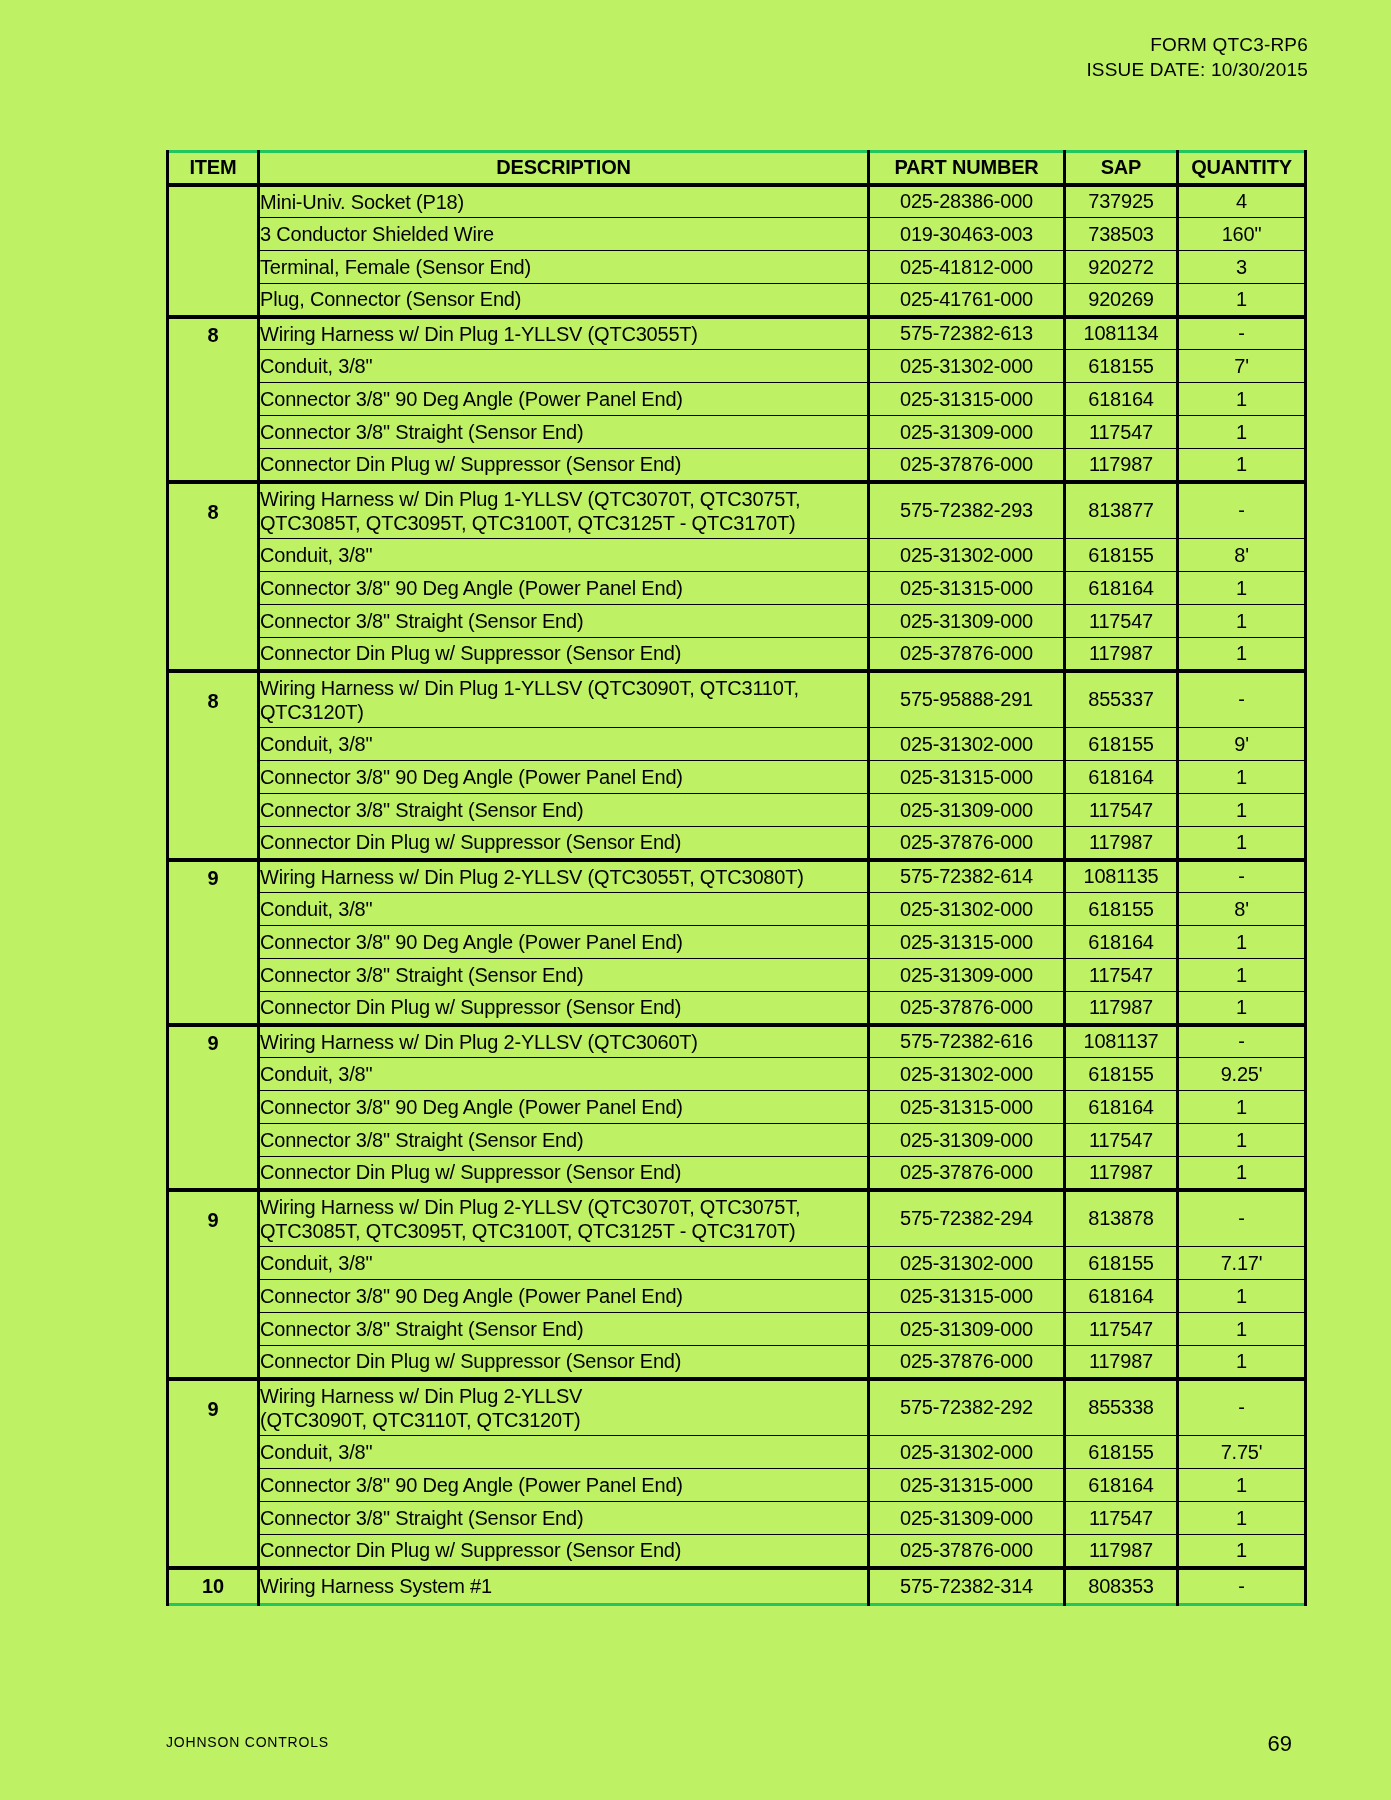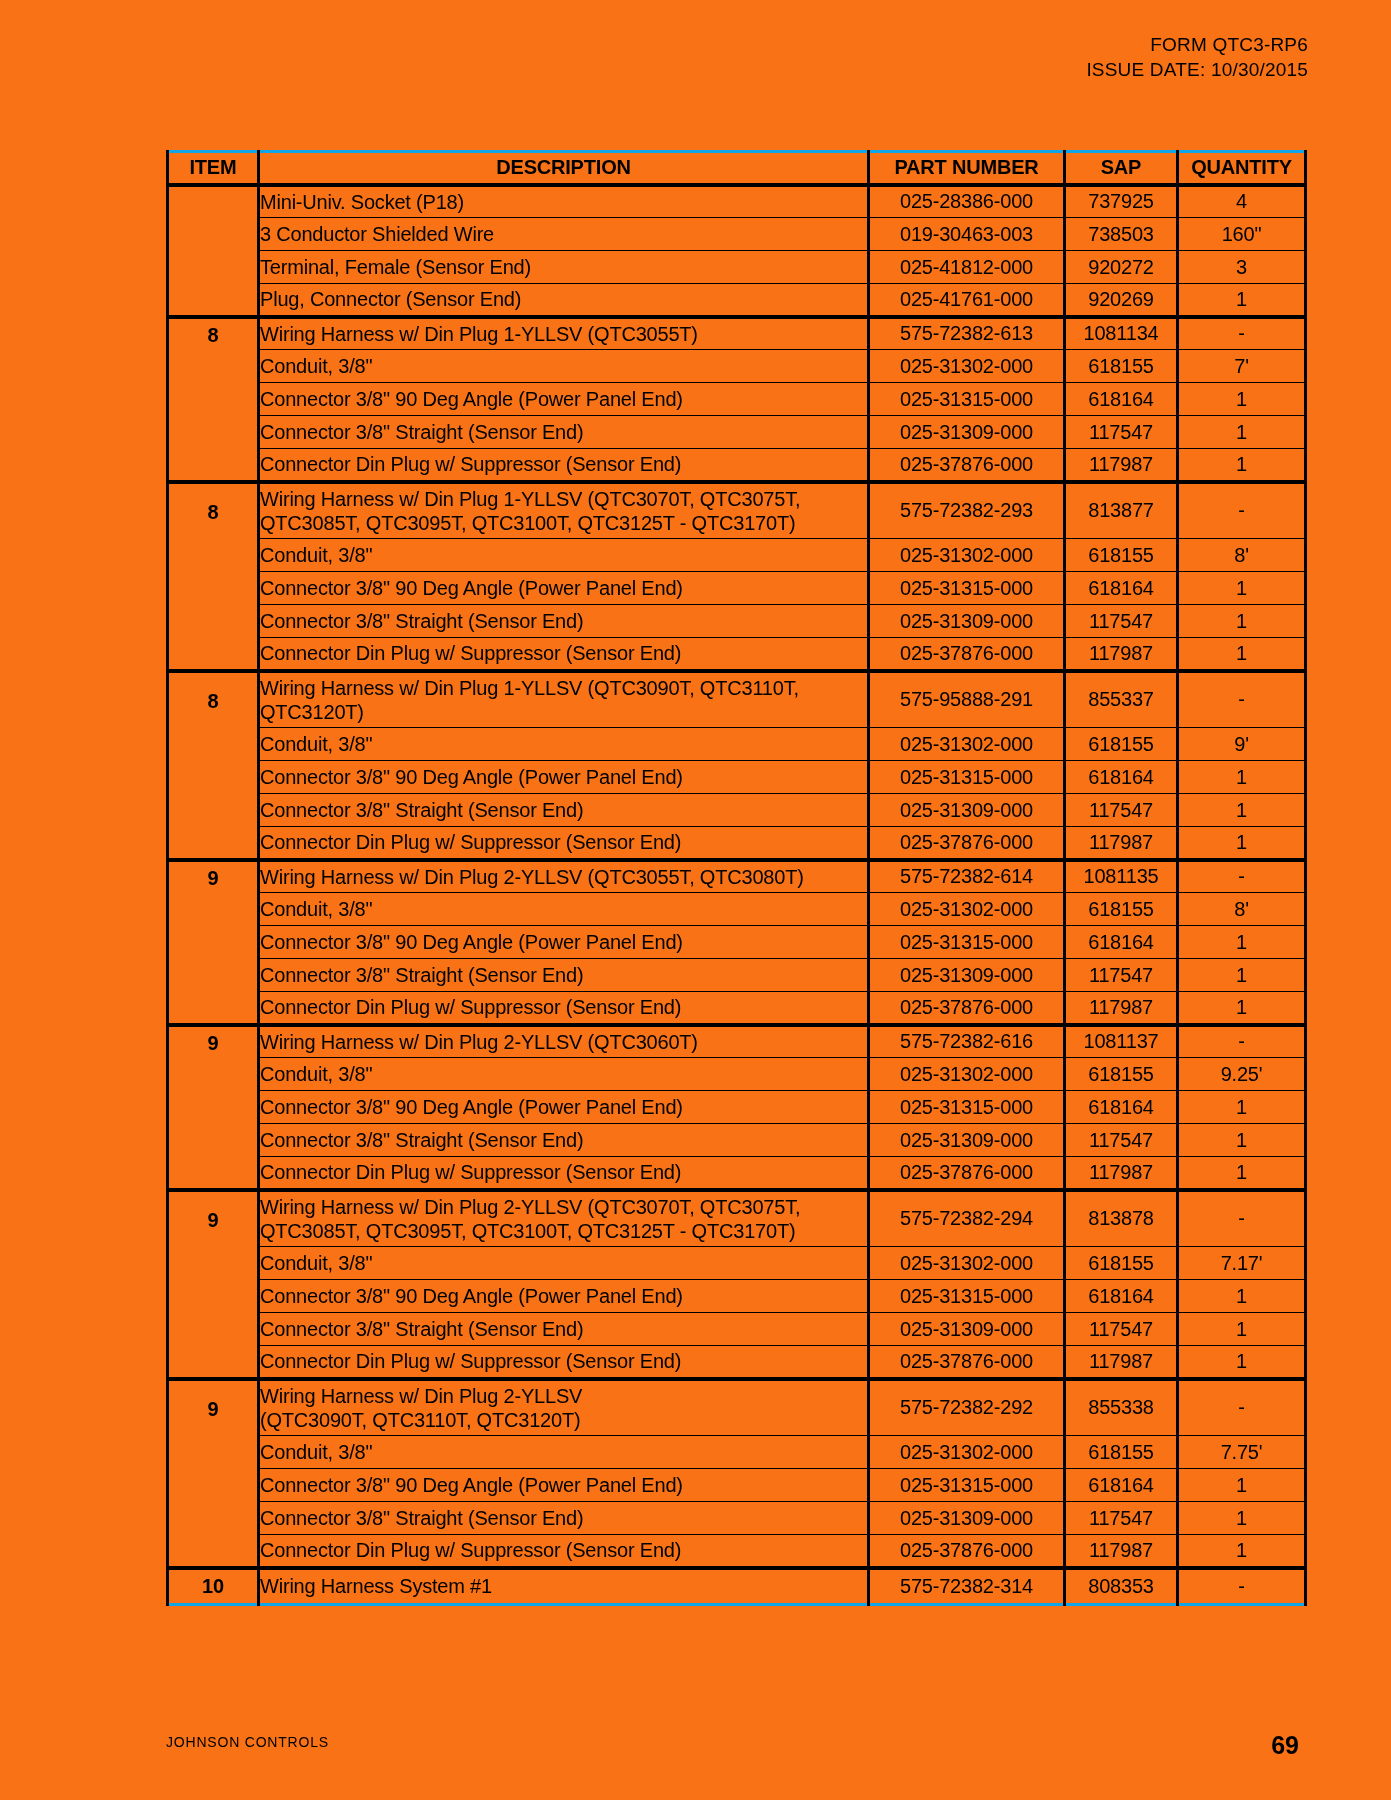--- a/index.html
+++ b/index.html
@@ -4,21 +4,21 @@
 <style>
   * { margin:0; padding:0; box-sizing:border-box; }
   html,body { background:#ffffff; }
   body {
     width:1391px; height:1800px;
     font-family:"Liberation Sans", sans-serif;
     color:#000;
     position:relative;
     overflow:hidden;
   }
-  .page { position:relative; width:1391px; height:1800px; background:#f97316; }
+  .page { position:relative; width:1391px; height:1800px; background:#bef264; }
 
   .doc-header {
     position:absolute; top:32px; right:83px;
     text-align:right; font-size:19px; line-height:25px;
     letter-spacing:0.2px;
   }
 
   .table-title {
     position:absolute; left:166px; top:110px;
     font-size:22px; white-space:nowrap;
@@ -27,21 +27,21 @@
   .table-title .t-rest { font-weight:normal; letter-spacing:1.6px; }
 
   table.parts {
     position:absolute; left:166px; top:150px;
     width:1138px;
     border-collapse:collapse;
     table-layout:fixed;
     font-size:20px;
     letter-spacing:-0.2px;
   }
-  table.parts { border:3px solid #0ea5e9; }
+  table.parts { border:3px solid #22c55e; }
   table.parts th, table.parts td {
     border:1px solid #000;
     border-left-width:3px; border-right-width:3px;
     overflow:hidden;
   }
   table.parts th {
     height:31px;
     font-weight:bold; font-size:20px;
     text-align:center;
     border-bottom-width:4px;
@@ -60,22 +60,22 @@
     padding:0;
   }
   .item-label { height:33px; display:flex; align-items:center; justify-content:center; }
   .item-label.tall { height:57px; }
 
   .doc-footer-left {
     position:absolute; left:166px; top:1734px;
     font-size:14px; letter-spacing:0.8px;
   }
   .doc-footer-page {
-    position:absolute; right:92px; top:1731px;
-    font-size:25px; font-weight:bold;
+    position:absolute; right:99px; top:1731px;
+    font-size:22px; font-weight:normal;
   }
 </style>
 </head>
 <body>
 
 <div class="page">
 
   <div class="doc-header">
     <div>FORM QTC3-RP6</div>
     <div>ISSUE DATE: 10/30/2015</div>

